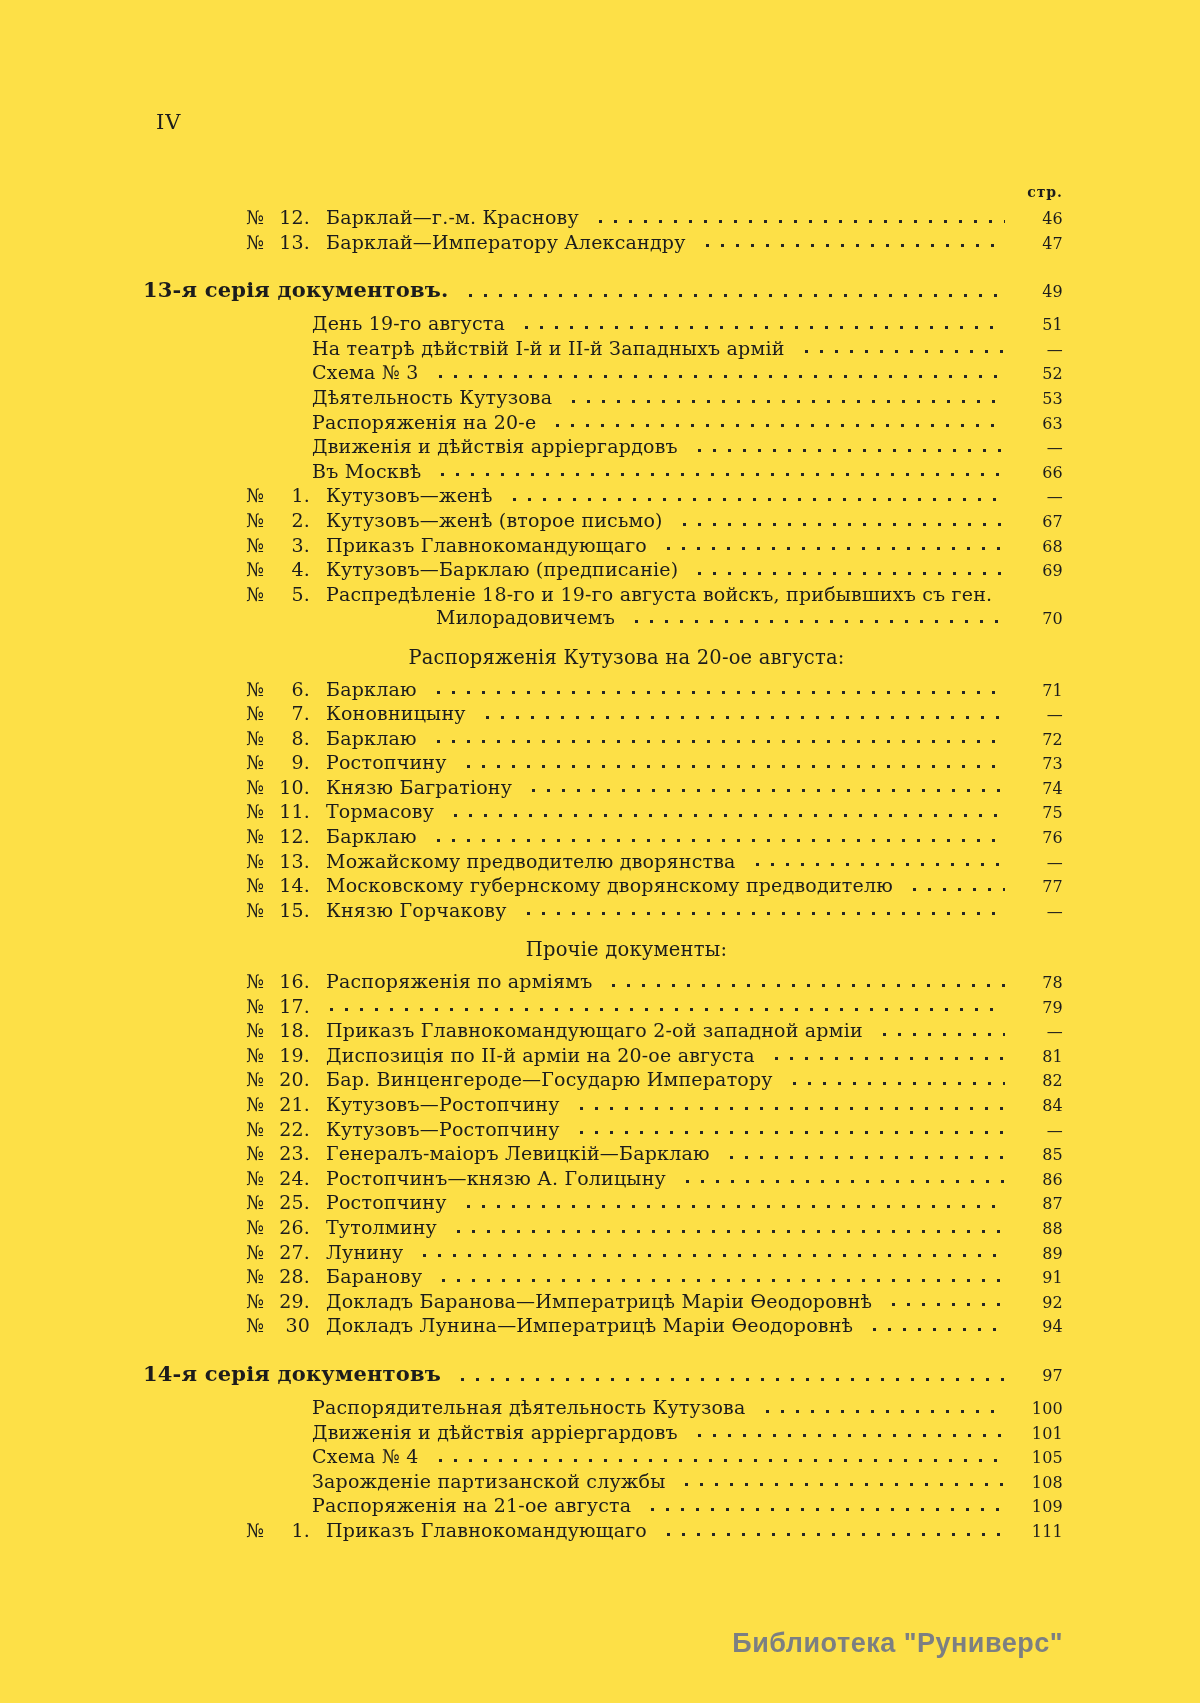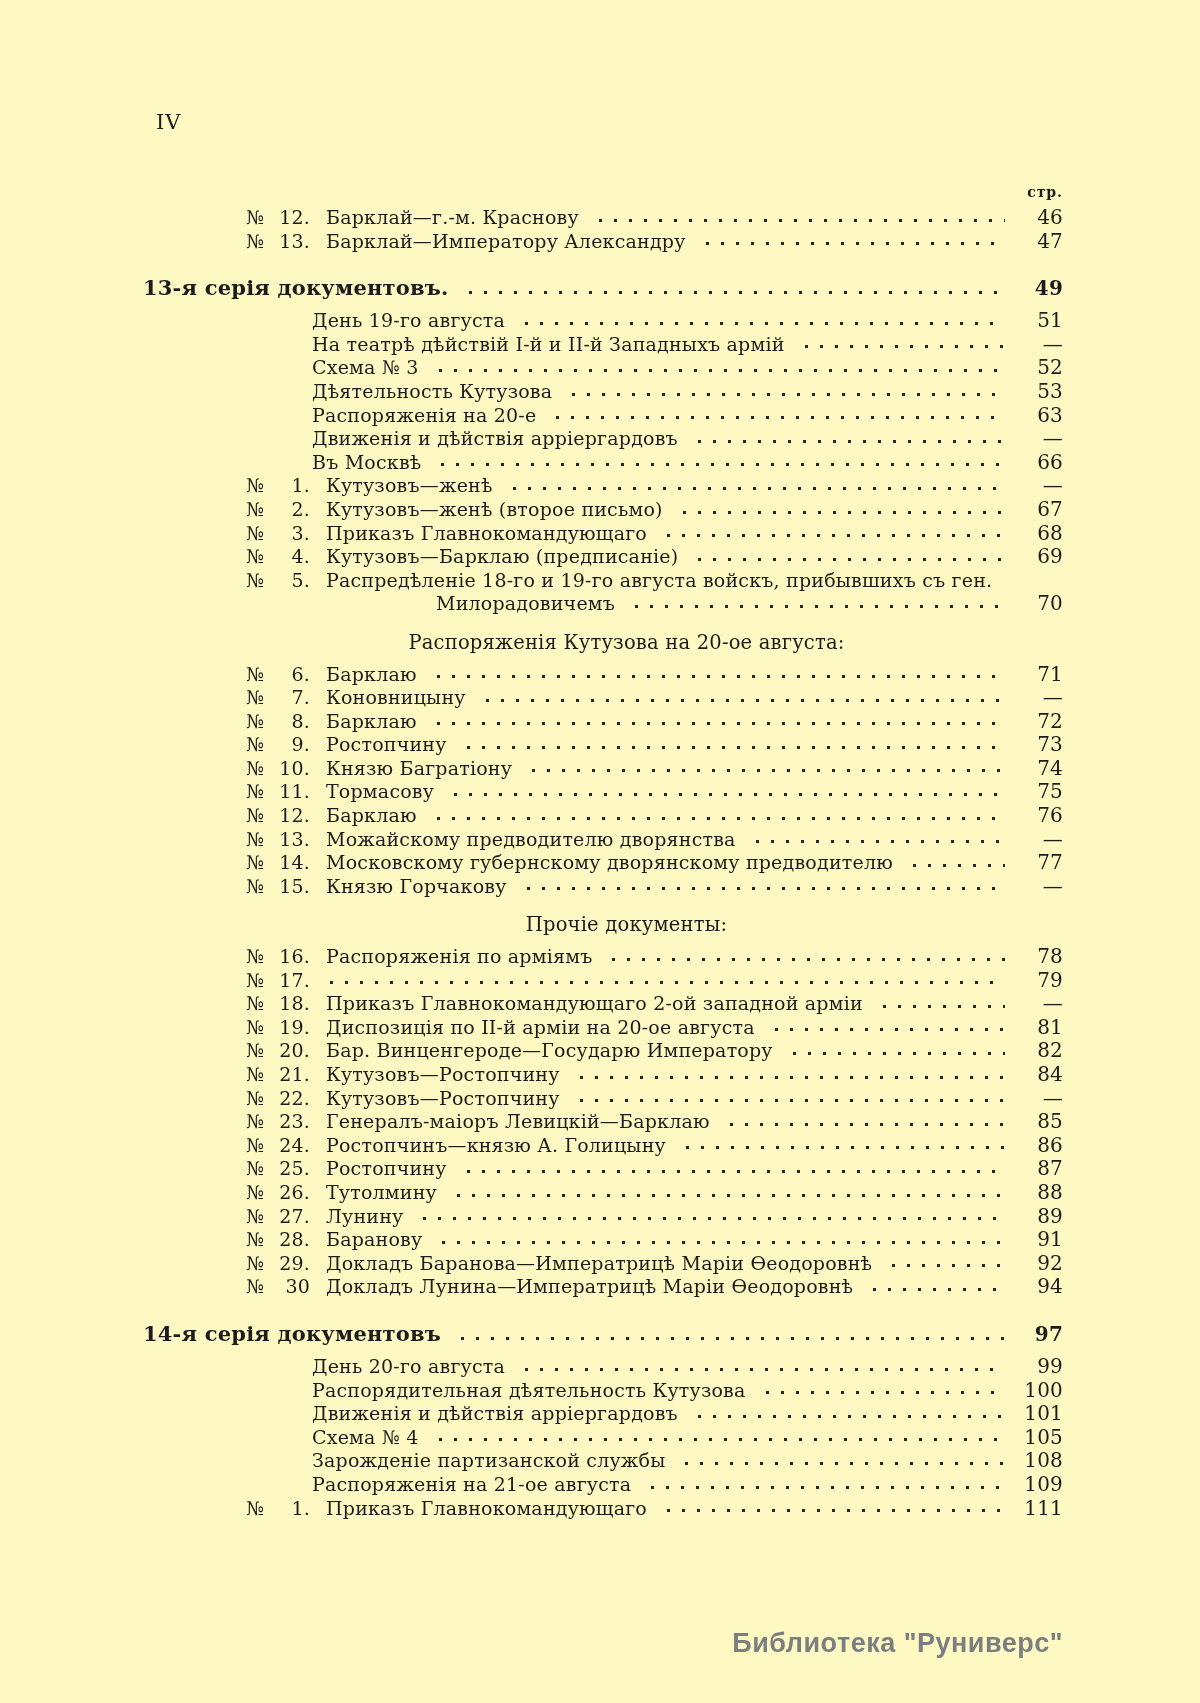--- a/index.html
+++ b/index.html
@@ -3,21 +3,21 @@
 <meta charset="utf-8">
 <style>
   html,body { margin:0; padding:0; }
   body {
     width:1200px; height:1703px; position:relative;
     background:#ffffff;
     font-family:"DejaVu Serif", serif;
     color:#1c1c1c;
     overflow:hidden;
   }
-  .page { position:absolute; inset:0; background:#fef9c3; }
+  .page { position:absolute; inset:0; background:#fde047; }
   .folio {
     position:absolute; left:156px; top:110px;
     font-size:21px; letter-spacing:1px;
   }
   .col-header {
     position:absolute; top:184px; right:137px;
     font-size:14px; font-weight:bold; letter-spacing:1px;
   }
   .toc { position:absolute; left:0; top:206px; right:0; padding-right:137px; }
   .row {
@@ -25,38 +25,38 @@
     line-height:23.6px; font-size:19px; letter-spacing:0.2px;
     white-space:nowrap;
   }
   .entry   { margin-left:246px; }
   .subentry{ margin-left:312px; }
   .cont    { margin-left:436px; }
   .series  {
     margin-left:143px; margin-top:21px; margin-bottom:7px;
     font-weight:bold; font-size:21px; line-height:27px;
   }
-  .series .pg, .series .leader { font-weight:bold; }
+  .series .pg, .series .leader { font-weight:normal; }
   .subheader {
     margin-left:190px; margin-top:15px; margin-bottom:8px;
     font-size:19.5px;
     justify-content:center;
   }
   .no { display:inline-flex; width:64px; flex:none; }
   .no-val { flex:1; text-align:right; }
   .entry .title { margin-left:16px; }
   .leader {
     flex:1 1 auto; align-self:stretch; min-width:18px;
     margin:0 10px 0 12px;
     background-image:radial-gradient(circle, #262626 1.6px, transparent 1.8px);
     background-size:15px 5px;
     background-repeat:repeat-x;
     background-position:2px calc(100% - 7px);
   }
-  .pg { width:48px; text-align:right; flex:none; font-size:20px; }
+  .pg { width:48px; text-align:right; flex:none; font-size:16px; }
   .watermark {
     position:absolute; top:1628px; right:137px;
     font-family:"Liberation Sans", sans-serif;
     font-weight:bold; font-size:27px; letter-spacing:0.5px;
     color:#7c7f82;
   }
 </style>
 </head>
 <body>
 
@@ -399,25 +399,20 @@
         <span class="title">Докладъ Лунина—Императрицѣ Маріи Ѳеодоровнѣ</span>
         <span class="leader"></span>
         <span class="pg">94</span>
       </div>
       <div class="row series">
         <span class="title">14-я серія документовъ</span>
         <span class="leader"></span>
         <span class="pg">97</span>
       </div>
       <div class="row subentry">
-        <span class="title">День 20-го августа</span>
-        <span class="leader"></span>
-        <span class="pg">99</span>
-      </div>
-      <div class="row subentry">
         <span class="title">Распорядительная дѣятельность Кутузова</span>
         <span class="leader"></span>
         <span class="pg">100</span>
       </div>
       <div class="row subentry">
         <span class="title">Движенія и дѣйствія арріергардовъ</span>
         <span class="leader"></span>
         <span class="pg">101</span>
       </div>
       <div class="row subentry">

